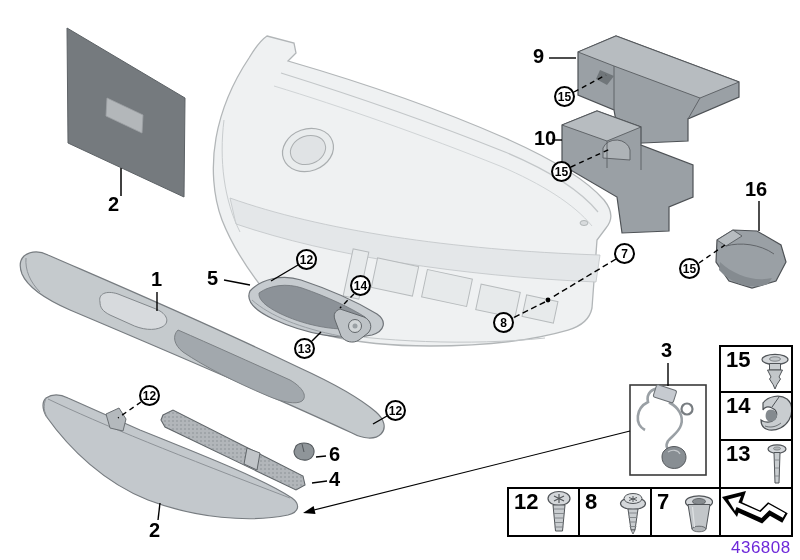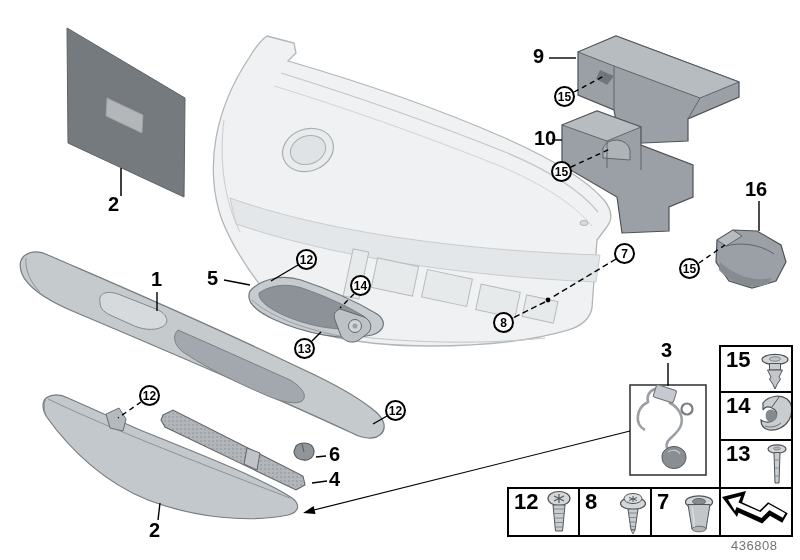--- a/index.html
+++ b/index.html
@@ -5,21 +5,21 @@
   html,body{margin:0;padding:0;background:#fff;}
   .canvas{position:relative;width:800px;height:560px;background:#fff;overflow:hidden;
           font-family:"Liberation Sans",sans-serif;}
   .art{position:absolute;left:0;top:0;}
   .plabel{position:absolute;font-weight:bold;font-size:20px;color:#000;line-height:1;}
   .circ{position:absolute;width:21px;height:21px;border:2px solid #000;border-radius:50%;
         background:#fff;display:flex;align-items:center;justify-content:center;
         font-weight:bold;font-size:12px;color:#000;box-sizing:border-box;}
   .cell{position:absolute;border:2px solid #000;background:transparent;box-sizing:border-box;}
   .cellnum{position:absolute;left:5px;top:2px;font-weight:bold;font-size:22px;color:#000;line-height:1;}
-  .fignum{position:absolute;left:731px;top:538px;font-size:13px;color:#737373;letter-spacing:.5px;}
+  .fignum{position:absolute;left:731px;top:538px;font-size:17px;color:#6d28d9;letter-spacing:.5px;}
 </style>
 </head>
 <body>
 
 <div class="canvas">
 
 <svg class="art" width="800" height="560" viewBox="0 0 800 560">
   <defs>
     <pattern id="stip" width="4" height="4" patternUnits="userSpaceOnUse">
       <circle cx="1" cy="1" r="0.7" fill="#80868a"></circle>

